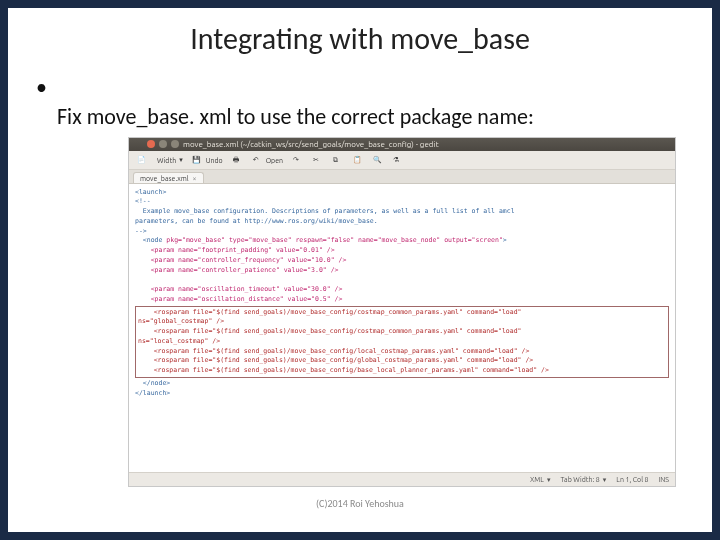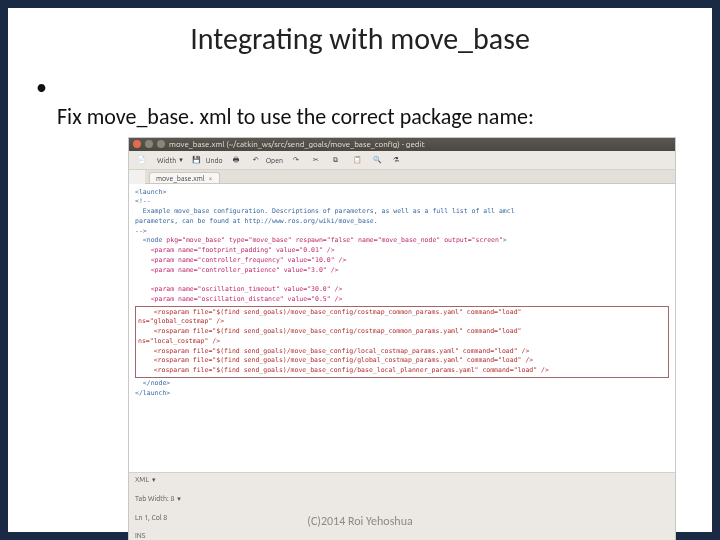--- a/index.html
+++ b/index.html
@@ -41,21 +41,21 @@
     width: 548px;
     border: 1px solid #c8c8c8;
     background: #f2f1f0;
     font-family: "Ubuntu", Arial, sans-serif;
   }
   .win-title {
     display: flex;
     align-items: center;
     gap: 4px;
     background: linear-gradient(#5b5750,#4b4741);
-    padding: 2px 4px;
+    padding: 2px 18px;
     font-size: 8px;
     color: #e6e2da;
   }
   .win-circle { width:8px; height:8px; border-radius:50%; }
   .c-close { background:#e46a50; }
   .c-min { background:#8a8579; }
   .c-max { background:#8a8579; }
   .toolbar {
     display: flex;
     align-items: center;
@@ -71,21 +71,20 @@
     font-size: 7px;
     color: #3b3b3b;
     padding: 1px 2px;
   }
   .ico { width:10px; height:10px; display:inline-block; }
   .tabbar {
     display:flex;
     background:#e3e0da;
     border-bottom:1px solid #ccc8c0;
     padding: 2px 4px 0 4px;
-    margin-left: 16px;
   }
   .tab {
     background:#f7f6f4;
     border:1px solid #ccc8c0;
     border-bottom:none;
     border-radius:3px 3px 0 0;
     padding:1px 6px;
     font-size:7px;
     color:#444;
     display:flex;
@@ -116,29 +115,28 @@
   }
   .statusbar {
     display:flex;
     justify-content:flex-end;
     gap:10px;
     background:#ece9e4;
     border-top:1px solid #d5d1ca;
     padding:2px 6px;
     font-size:7px;
     color:#555;
-    flex-direction:column;
   }
   .sb-item { display:flex; gap:3px; align-items:center; }
   .footer {
     position:absolute;
-    bottom: 4px;
+    bottom: 22px;
     width:100%;
     text-align:center;
-    font-size:12px;
+    font-size:10px;
     color:#8a8a8a;
   }
 </style>
 </head>
 <body>
 
 <div class="slide">
 
   <h1 class="title">Integrating with move_base</h1>
 

